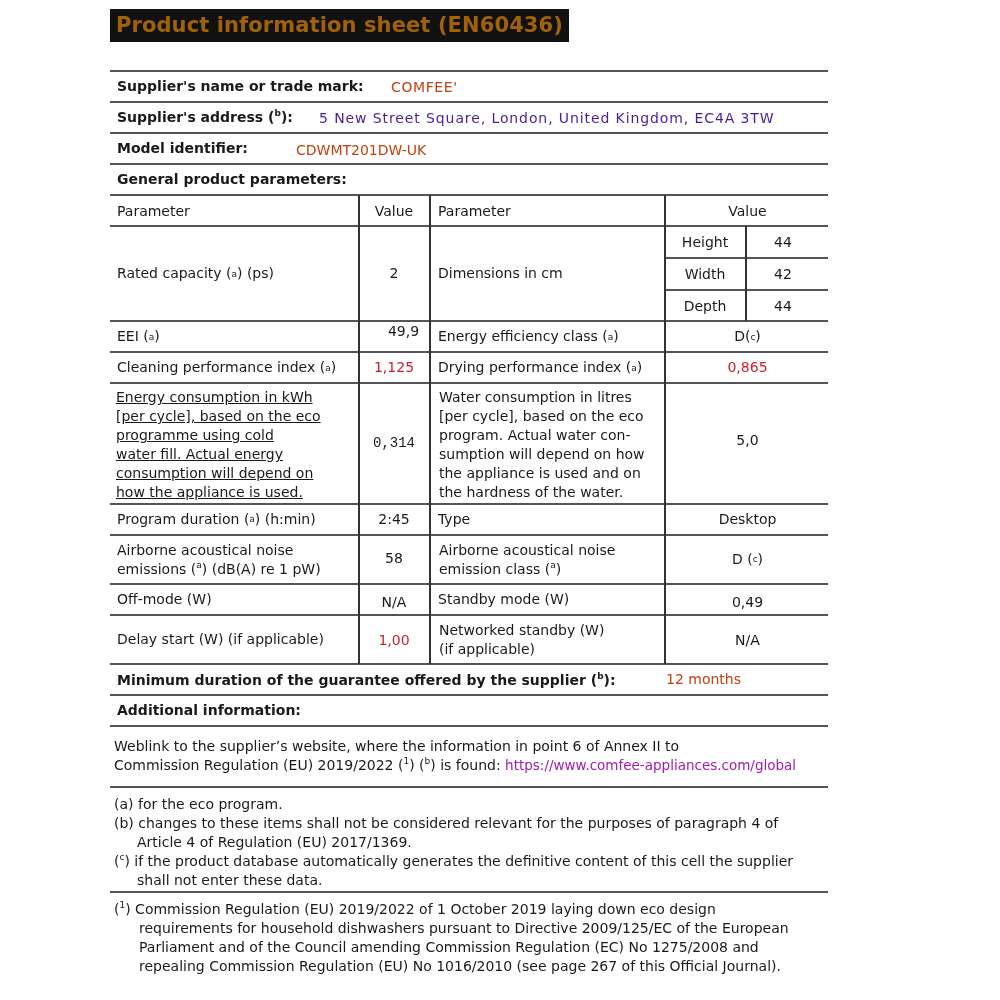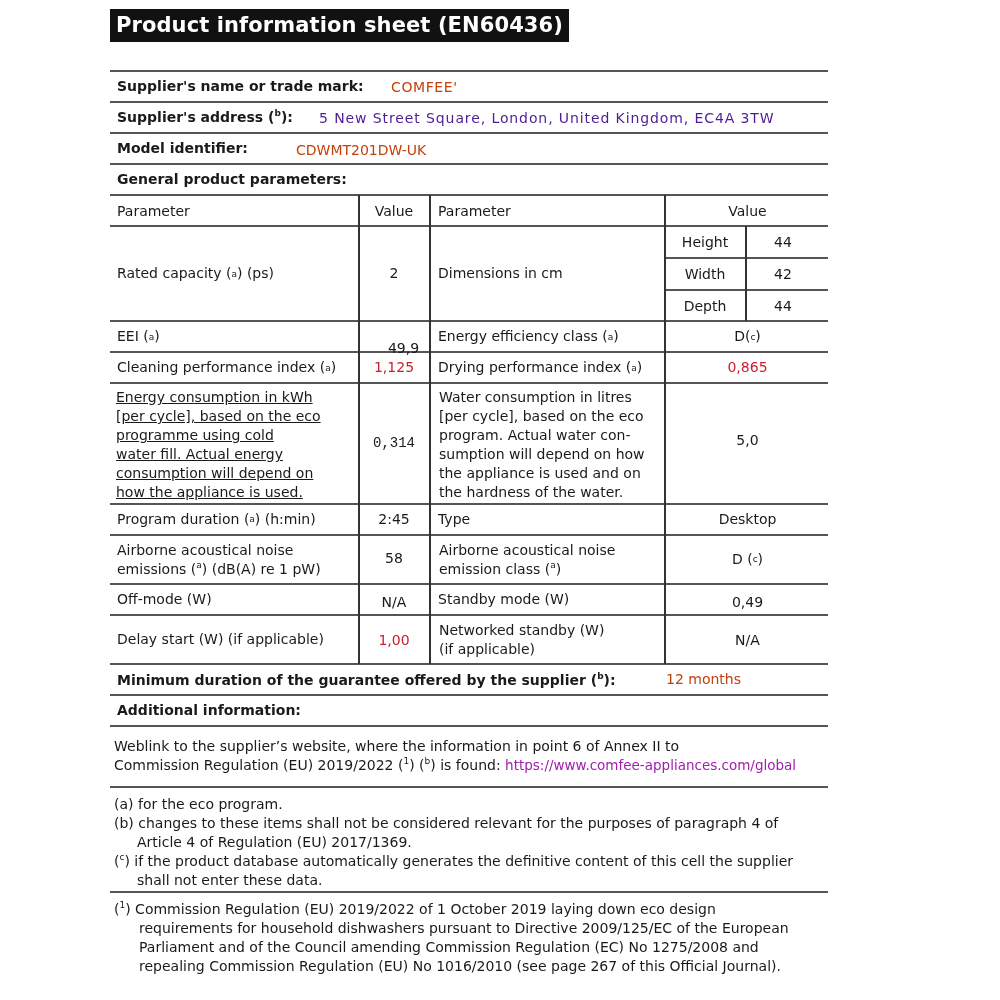--- a/index.html
+++ b/index.html
@@ -1,20 +1,20 @@
 <!DOCTYPE html>
 <html><head>
   <meta charset="utf-8">
   <style>
     html, body { margin:0; padding:0; background:#ffffff; }
     body { width:1000px; height:1000px; position:relative; overflow:hidden;
            font-family:"DejaVu Sans", sans-serif; color:#1a1a1a; }
     .abs { position:absolute; }
     .title-bar { left:110px; top:9px; height:33px; padding:0 6px;
-                 background:#111111; color:#ffffff; font-weight:bold; font-size:21px;
+                 background:#111111; color:#a16207; font-weight:bold; font-size:21px;
                  line-height:33px; white-space:nowrap; letter-spacing:0.1px; }
     .hline { position:absolute; left:110px; width:718px; height:2px; background:#555; }
     .vline { position:absolute; width:1.5px; background:#333; }
     .lbl { position:absolute; font-size:14px; white-space:nowrap; line-height:18px; }
     .b { font-weight:bold; }
     .val { color:#c2410c; font-size:14px; }
     .red { color:#c8202e; }
     .cell { position:absolute; font-size:14px; line-height:19px; display:flex; align-items:center; }
     .center { justify-content:center; text-align:center; }
     .ml { white-space:pre-line; }
@@ -85,21 +85,21 @@
 <div class="cell center" style="left:665px; top:258px; width:80px; height:32px;">Width</div>
 <div class="cell center" style="left:746px; top:258px; width:74px; height:32px;">42</div>
 <div class="cell center" style="left:665px; top:290px; width:80px; height:32px;">Depth</div>
 <div class="cell center" style="left:746px; top:290px; width:74px; height:32px;">44</div>
 
 <div class="cell" style="left:117px; top:321px; height:31px;">
     <span>EEI (</span>
     <sup>a</sup>
     <span>)</span>
   </div>
-<div class="cell center" style="left:359px; top:333px; width:89px; height:31px;">49,9</div>
+<div class="cell center" style="left:359px; top:316px; width:89px; height:31px;">49,9</div>
 <div class="cell" style="left:438px; top:321px; height:31px;">
     <span>Energy efficiency class (</span>
     <sup>a</sup>
     <span>)</span>
   </div>
 <div class="cell center" style="left:665px; top:321px; width:165px; height:31px;">
     <span>D(</span>
     <sup>c</sup>
     <span>)</span>
   </div>

